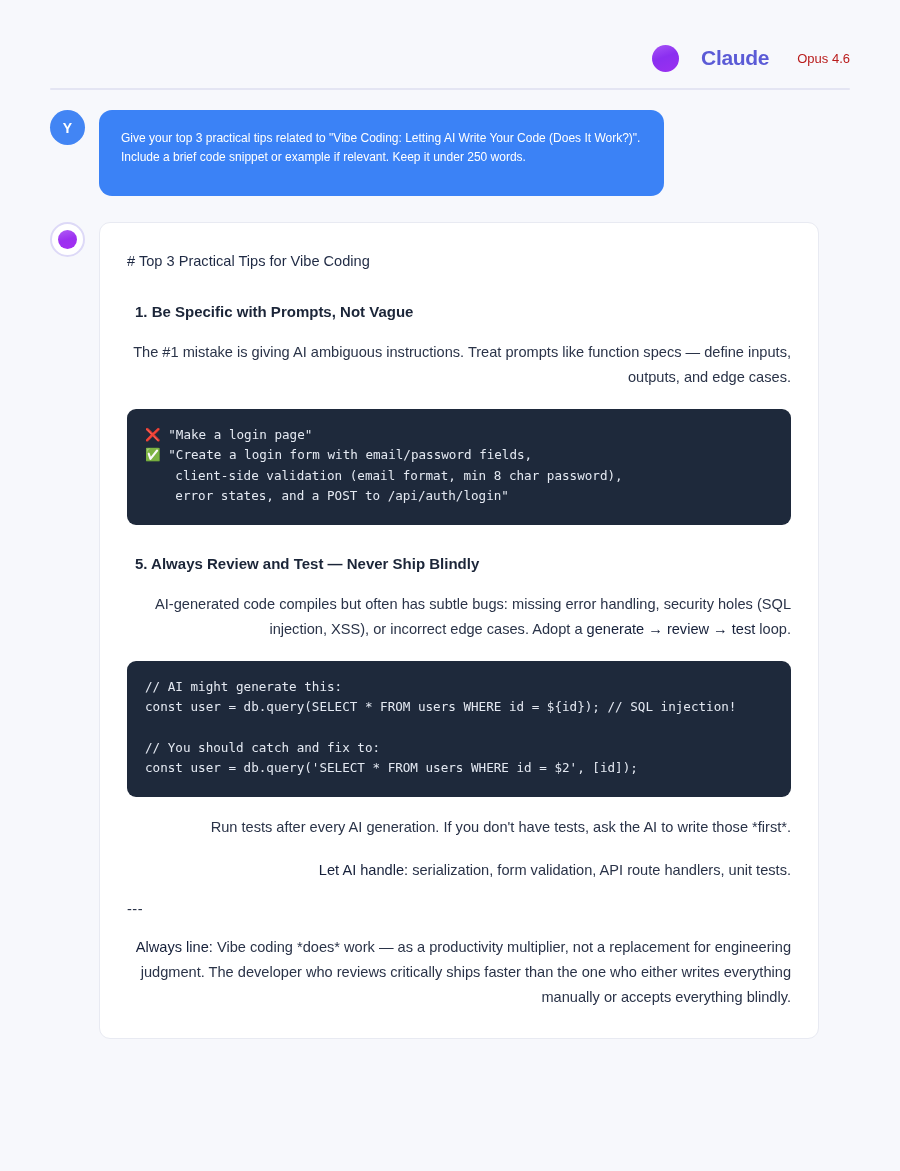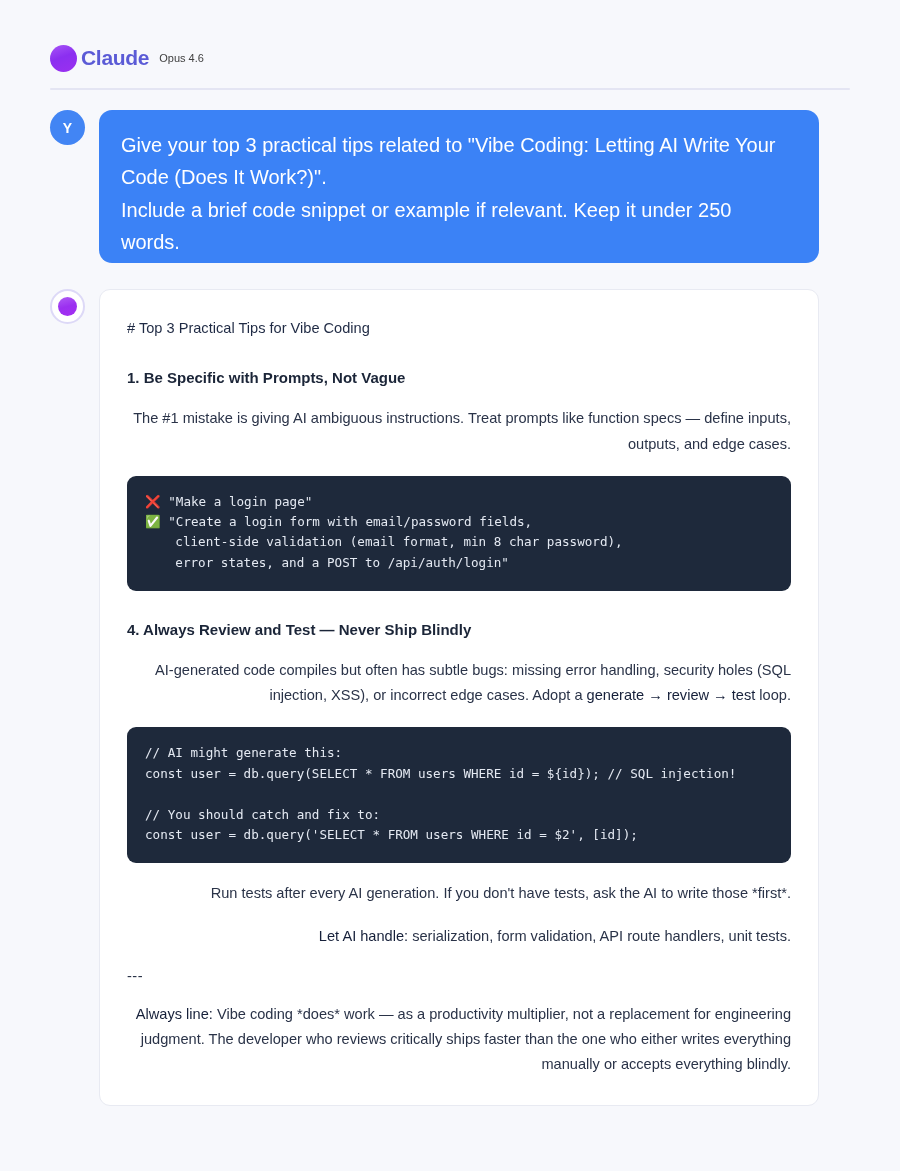--- a/index.html
+++ b/index.html
@@ -19,41 +19,42 @@
     width: 900px;
     min-height: 1171px;
     padding: 0 50px;
     background: #f7f8fc;
   }
 
   
   .header {
     display: flex;
     align-items: center;
-    gap: 4px;
+    gap: 22px;
     padding-top: 28px;
     padding-bottom: 0;
     height: 88px;
+    justify-content: flex-end;
   }
   .brand-logo {
     width: 27px;
     height: 27px;
     border-radius: 50%;
     background: linear-gradient(160deg, #a855f7 0%, #8b2ff0 45%, #9b30f0 100%);
     flex: 0 0 auto;
   }
   .brand-name {
     font-size: 21px;
     font-weight: bold;
     color: #5b5bd6;
     letter-spacing: -0.3px;
   }
   .brand-model {
-    font-size: 11px;
-    color: #404040;
+    font-size: 13px;
+    color: #b91c1c;
     margin-left: 6px;
   }
   .header-divider {
     height: 2px;
     background: #e4e5f3;
     border-radius: 2px;
     margin: 0 0 0 0;
   }
 
   
@@ -90,22 +91,22 @@
     width: 19px;
     height: 19px;
     border-radius: 50%;
     background: linear-gradient(165deg, #b05cf5 0%, #9b30f0 50%, #a42ef2 100%);
   }
 
   .bubble-user {
     background: #3b82f6;
     color: #ffffff;
     border-radius: 13px;
-    padding: 19px 24px 4px 22px;
-    font-size: 20px;
+    padding: 19px 24px 28px 22px;
+    font-size: 12px;
     line-height: 1.62;
     max-width: 720px;
   }
   .bubble-user p { margin: 0; }
 
   .assistant-row {
     margin-top: 26px;
   }
 
   .card {
@@ -121,21 +122,21 @@
     font-size: 14.6px;
     color: #1f2a44;
     margin: 6px 0 0 0;
     line-height: 1.5;
   }
 
   .md-h3 {
     font-size: 15px;
     font-weight: bold;
     color: #1b2538;
-    margin: 28px 0 0 0;
+    margin: 28px 0 0 8px;
     line-height: 1.4;
   }
 
   .md-p {
     font-size: 14.6px;
     line-height: 1.72;
     color: #2a3348;
     margin: 18px 0 0 0;
     text-align: right;
   }
@@ -199,21 +200,21 @@
 
         <div class="md-h3">1. Be Specific with Prompts, Not Vague</div>
         <div class="md-p">The #1 mistake is giving AI ambiguous instructions. Treat prompts like function specs — define inputs, outputs, and edge cases.</div>
         <div class="code-block">
           <pre>❌ "Make a login page"
 ✅ "Create a login form with email/password fields,
     client-side validation (email format, min 8 char password),
     error states, and a POST to /api/auth/login"</pre>
         </div>
 
-        <div class="md-h3">4. Always Review and Test — Never Ship Blindly</div>
+        <div class="md-h3">5. Always Review and Test — Never Ship Blindly</div>
         <div class="md-p"><span>AI-generated code compiles but often has subtle bugs: missing error handling, security holes (SQL injection, XSS), or incorrect edge cases. Adopt a </span><b>generate → review → test</b><span> loop.</span></div>
         <div class="code-block">
           <pre>// AI might generate this:
 const user = db.query(SELECT * FROM users WHERE id = ${id}); // SQL injection!
 
 // You should catch and fix to:
 const user = db.query('SELECT * FROM users WHERE id = $2', [id]);</pre>
         </div>
         <div class="md-p">Run tests after every AI generation. If you don't have tests, ask the AI to write those *first*.</div>
 

